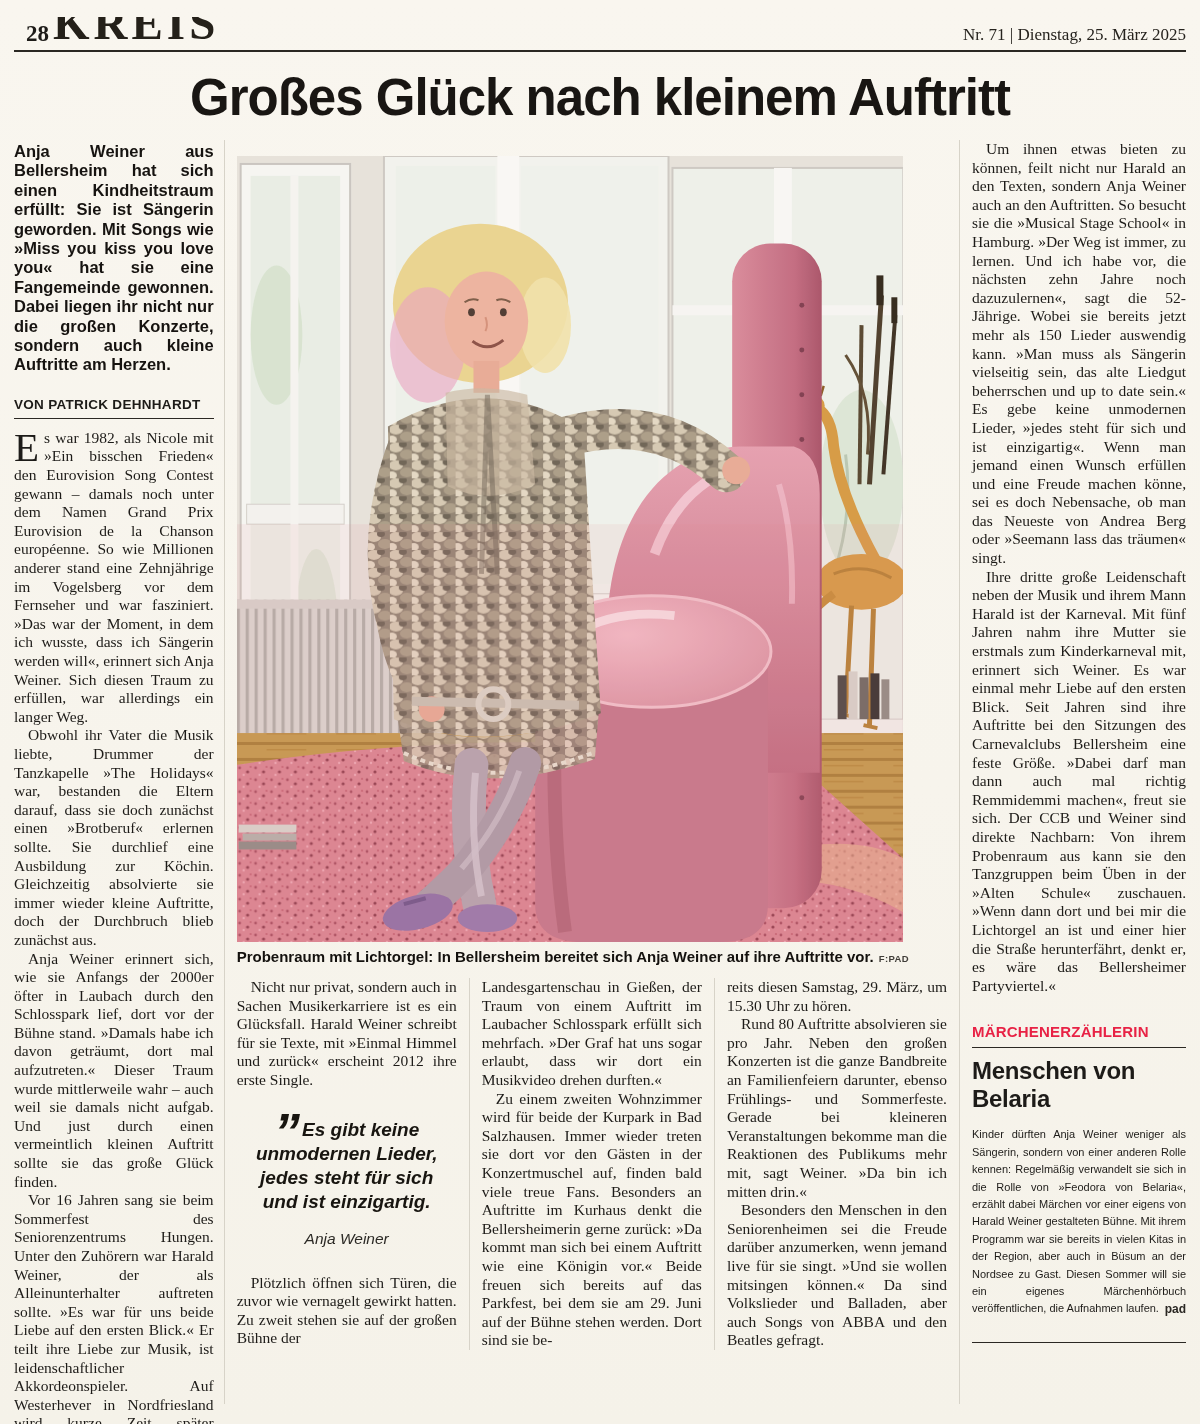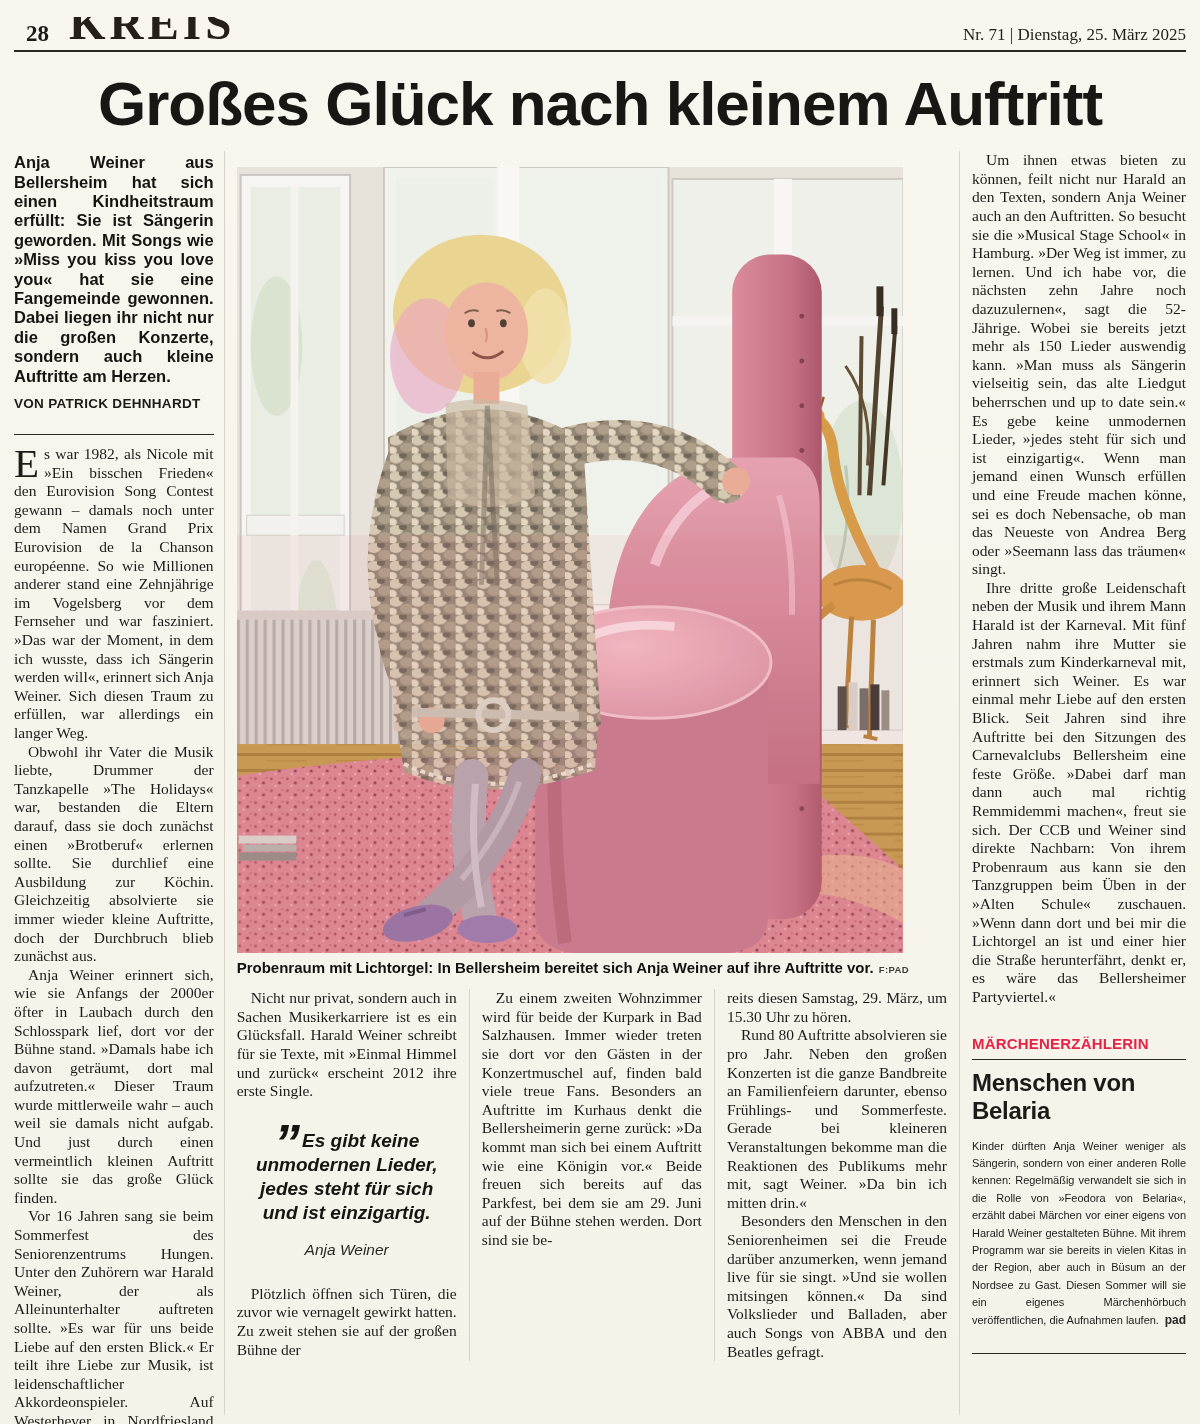--- a/index.html
+++ b/index.html
@@ -8,41 +8,41 @@
     width:1200px; height:1424px; margin:0 auto; position:relative;
     background:#f8f5ee;
     background-image:linear-gradient(180deg,#f9f6ef 0%,#f7f4ec 55%,#f5f2e9 100%);
     padding:10px 14px 0 14px;
     font-family:"Liberation Serif", serif;
     color:#1d1b18; overflow:hidden;
   }
   
   .hdr { display:flex; justify-content:space-between; align-items:flex-end;
          border-bottom:2px solid #2b2823; padding-bottom:3px; height:42px; }
-  .hdr-left { display:flex; align-items:flex-end; gap:20px; }
+  .hdr-left { display:flex; align-items:flex-end; gap:4px; }
   .pgnum { font-weight:bold; font-size:23px; line-height:1; padding-left:12px; padding-bottom:2px; }
   .masthead-crop { height:30px; overflow:hidden; }
   .masthead { display:block; font-weight:bold; font-size:47px; line-height:47px;
               letter-spacing:4px; margin-top:-17px; color:#242019; }
   .hdr-right { font-size:17px; padding-bottom:2px; color:#26231e; }
   
   .headline { font-family:"Liberation Sans", sans-serif; font-weight:bold;
-              font-size:62px; line-height:1.02; letter-spacing:-1px;
+              font-size:51px; line-height:1.02; letter-spacing:-1px;
               text-align:center; margin:20px 0 16px 0; color:#191613; }
   
   .content { display:flex; align-items:stretch; height:1264px; }
   .colA { width:232px; padding-right:10px; }
   .middle { width:816px; padding:16px 12px;
             border-left:1px solid #d7d3c8; border-right:1px solid #d7d3c8; }
   .colE { width:250px; padding-left:12px; }
   
   .lead { font-family:"Liberation Sans", sans-serif; font-weight:bold;
           font-size:16.5px; line-height:19.4px; text-align:justify; color:#161310;
           padding-top:2px; }
-  .byline-wrap { margin:8px 0 10px 0; border-bottom:1.5px solid #2b2823; padding-bottom:22px; }
+  .byline-wrap { margin:20px 0 10px 0; border-bottom:1.5px solid #2b2823; padding-bottom:5px; }
   .byline { font-family:"Liberation Sans", sans-serif; font-weight:bold;
             font-size:13.5px; letter-spacing:0.3px; }
   .body { font-size:15.5px; line-height:18.6px; text-align:justify; hyphens:auto; }
   .indent { text-indent:14px; }
   .dropcap { float:left; font-size:41px; line-height:33px; padding:2px 5px 0 0; }
   
   figure { display:block; }
   .photo-svg { display:block; width:666px; height:786px; }
   .caption { margin-top:5px; font-family:"Liberation Sans", sans-serif;
              font-weight:bold; font-size:15px; line-height:19px; color:#14110e; }
@@ -271,20 +271,21 @@
       <div class="threecols">
         <div class="c">
           <p class="body indent">Nicht nur privat, sondern auch in Sachen Musikerkarriere ist es ein Glücksfall. Harald Weiner schreibt für sie Texte, mit »Einmal Himmel und zurück« erscheint 2012 ihre erste Single.</p>
           <div class="pullquote">
             <div class="pq-text"><span class="pq-mark">”</span><span>Es gibt keine unmodernen Lieder, jedes steht für sich und ist einzigartig.</span></div>
             <div class="pq-attr">Anja Weiner</div>
           </div>
           <p class="body indent">Plötzlich öffnen sich Türen, die zuvor wie vernagelt gewirkt hatten. Zu zweit stehen sie auf der großen Bühne der</p>
         </div>
         <div class="c">
+          <p class="body">Landesgartenschau in Gießen, der Traum von einem Auftritt im Laubacher Schlosspark erfüllt sich mehrfach. »Der Graf hat uns sogar erlaubt, dass wir dort ein Musikvideo drehen durften.«</p>
           <p class="body indent">Zu einem zweiten Wohnzimmer wird für beide der Kurpark in Bad Salzhausen. Immer wieder treten sie dort vor den Gästen in der Konzertmuschel auf, finden bald viele treue Fans. Besonders an Auftritte im Kurhaus denkt die Bellersheimerin gerne zurück: »Da kommt man sich bei einem Auftritt wie eine Königin vor.« Beide freuen sich bereits auf das Parkfest, bei dem sie am 29. Juni auf der Bühne stehen werden. Dort sind sie be-</p>
         </div>
         <div class="c">
           <p class="body">reits diesen Samstag, 29. März, um 15.30 Uhr zu hören.</p>
           <p class="body indent">Rund 80 Auftritte absolvieren sie pro Jahr. Neben den großen Konzerten ist die ganze Bandbreite an Familienfeiern darunter, ebenso Frühlings- und Sommerfeste. Gerade bei kleineren Veranstaltungen bekomme man die Reaktionen des Publikums mehr mit, sagt Weiner. »Da bin ich mitten drin.«</p>
           <p class="body indent">Besonders den Menschen in den Seniorenheimen sei die Freude darüber anzumerken, wenn jemand live für sie singt. »Und sie wollen mitsingen können.« Da sind Volkslieder und Balladen, aber auch Songs von ABBA und den Beatles gefragt.</p>
         </div>
       </div>
     </div>
 

